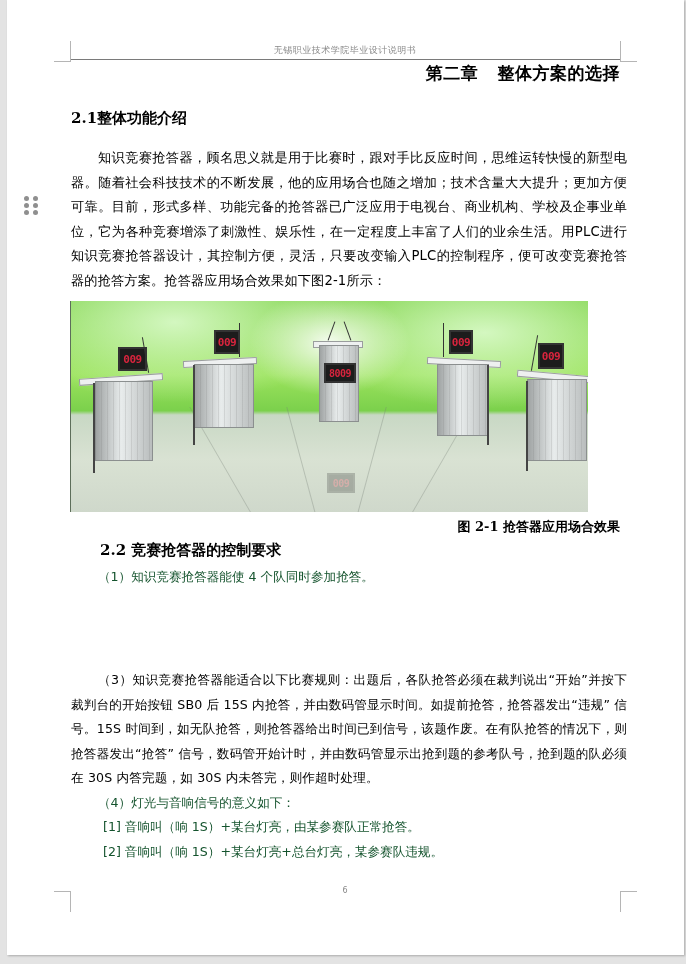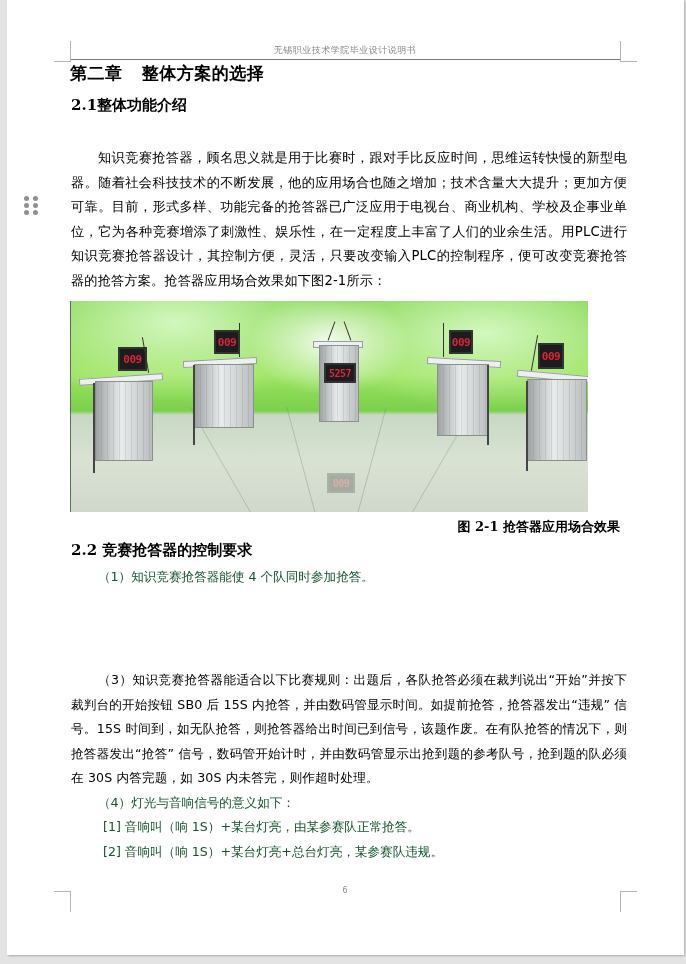--- a/index.html
+++ b/index.html
@@ -24,21 +24,21 @@
       position: absolute; left: 63px; width: 550px; top: 44px;
       text-align: center; font-size: 9px; color: #8a8a8a;
       font-family: "DejaVu Sans", sans-serif; letter-spacing: 0.5px;
     }
     .header-rule {
       position: absolute; left: 64px; width: 549px; top: 59px;
       border-top: 1px solid #7a7a7a;
     }
     .chapter-title {
       position: absolute; left: 63px; width: 550px; top: 62px;
-      text-align: left; font-size: 17px; font-weight: bold; color: #000;
+      text-align: right; font-size: 17px; font-weight: bold; color: #000;
       font-family: "DejaVu Sans", sans-serif; letter-spacing: 0.5px;
     }
     .sec-title {
       position: absolute; left: 64px; font-size: 15px; font-weight: bold; color: #000;
       font-family: "DejaVu Serif", serif;
     }
     .para {
       position: absolute; left: 64px; width: 556px; color: #000;
       font-size: 13.2px; line-height: 24.5px;
       text-align: justify; text-indent: 27px;
@@ -100,21 +100,21 @@
   <div class="corner c-tl"></div>
   <div class="corner c-tr"></div>
   <div class="corner c-bl"></div>
   <div class="corner c-br"></div>
 
   <div class="header-text">无锡职业技术学院毕业设计说明书</div>
   <div class="header-rule"></div>
 
   <div class="chapter-title" style="white-space:pre;">第二章   整体方案的选择</div>
 
-  <div class="sec-title" style="top:96px;">2.1整体功能介绍</div>
+  <div class="sec-title" style="top:109px;">2.1整体功能介绍</div>
 
   <div class="para" style="top:146px;">知识竞赛抢答器，顾名思义就是用于比赛时，跟对手比反应时间，思维运转快慢的新型电器。随着社会科技技术的不断发展，他的应用场合也随之增加；技术含量大大提升；更加方便可靠。目前，形式多样、功能完备的抢答器已广泛应用于电视台、商业机构、学校及企事业单位，它为各种竞赛增添了刺激性、娱乐性，在一定程度上丰富了人们的业余生活。用PLC进行知识竞赛抢答器设计，其控制方便，灵活，只要改变输入PLC的控制程序，便可改变竞赛抢答器的抢答方案。抢答器应用场合效果如下图2-1所示：</div>
 
   <div class="figure">
 
     <div class="floor-line" style="left:150px; transform:skewX(30deg);"></div>
     <div class="floor-line" style="left:230px; transform:skewX(15deg);"></div>
     <div class="floor-line" style="left:300px; transform:skewX(-15deg);"></div>
     <div class="floor-line" style="left:370px; transform:skewX(-30deg);"></div>
 
@@ -125,41 +125,41 @@
     <div class="mic" style="left:74px; top:36px; height:36px; transform:rotate(-10deg);"></div>
 
     <div class="desk-top" style="left:112px; top:58px; width:72px; transform:rotate(-3deg);"></div>
     <div class="podium" style="left:123px; top:63px; width:58px; height:62px;"></div>
     <div class="leg" style="left:122px; top:64px; height:80px;"></div>
     <div class="display" style="left:143px; top:29px; width:22px; height:20px;">009</div>
     <div class="mic" style="left:168px; top:22px; height:34px;"></div>
 
     <div class="desk-top" style="left:242px; top:40px; width:48px;"></div>
     <div class="podium" style="left:248px; top:44px; width:38px; height:75px;"></div>
-    <div class="display" style="left:253px; top:62px; width:28px; height:16px; font-size:10px;">5257</div>
+    <div class="display" style="left:253px; top:62px; width:28px; height:16px; font-size:10px;">8009</div>
     <div class="mic" style="left:260px; top:20px; height:20px; transform:rotate(20deg);"></div>
     <div class="mic" style="left:276px; top:20px; height:20px; transform:rotate(-20deg);"></div>
     <div class="display reflection" style="left:256px; top:172px; width:24px; height:16px; font-size:10px;">009</div>
 
     <div class="desk-top" style="left:356px; top:58px; width:72px; transform:rotate(3deg);"></div>
     <div class="podium" style="left:366px; top:63px; width:50px; height:70px;"></div>
     <div class="leg" style="left:416px; top:64px; height:80px;"></div>
     <div class="display" style="left:378px; top:29px; width:20px; height:20px;">009</div>
     <div class="mic" style="left:372px; top:22px; height:34px;"></div>
 
     <div class="desk-top" style="left:446px; top:72px; width:72px; transform:rotate(5deg);"></div>
     <div class="podium" style="left:456px; top:78px; width:58px; height:80px;"></div>
     <div class="leg" style="left:455px; top:80px; height:90px;"></div>
     <div class="display" style="left:467px; top:42px; width:22px; height:22px;">009</div>
     <div class="mic" style="left:463px; top:34px; height:36px; transform:rotate(10deg);"></div>
   </div>
 
   <div class="caption">图 2-1 抢答器应用场合效果</div>
 
-  <div class="sec-title" style="top:541px;">2.2 竞赛抢答器的控制要求</div>
+  <div class="sec-title" style="top:541px;margin-left:29px;">2.2 竞赛抢答器的控制要求</div>
 
   <div class="item" style="left:91px; top:569px;">（1）知识竞赛抢答器能使 4 个队同时参加抢答。</div>
   <div class="para small" style="top:668px;">（3）知识竞赛抢答器能适合以下比赛规则：出题后，各队抢答必须在裁判说出“开始”并按下裁判台的开始按钮 SB0 后 15S 内抢答，并由数码管显示时间。如提前抢答，抢答器发出“违规” 信号。15S 时间到，如无队抢答，则抢答器给出时间已到信号，该题作废。在有队抢答的情况下，则抢答器发出“抢答” 信号，数码管开始计时，并由数码管显示出抢到题的参考队号，抢到题的队必须在 30S 内答完题，如 30S 内未答完，则作超时处理。</div>
   <div class="item" style="left:91px; top:795px;">（4）灯光与音响信号的意义如下：</div>
   <div class="item list" style="top:819px;">[1] 音响叫（响 1S）+某台灯亮，由某参赛队正常抢答。</div>
   <div class="item list" style="top:844px;">[2] 音响叫（响 1S）+某台灯亮+总台灯亮，某参赛队违规。</div>
 
   <div class="page-number">6</div>
 </div>
 

